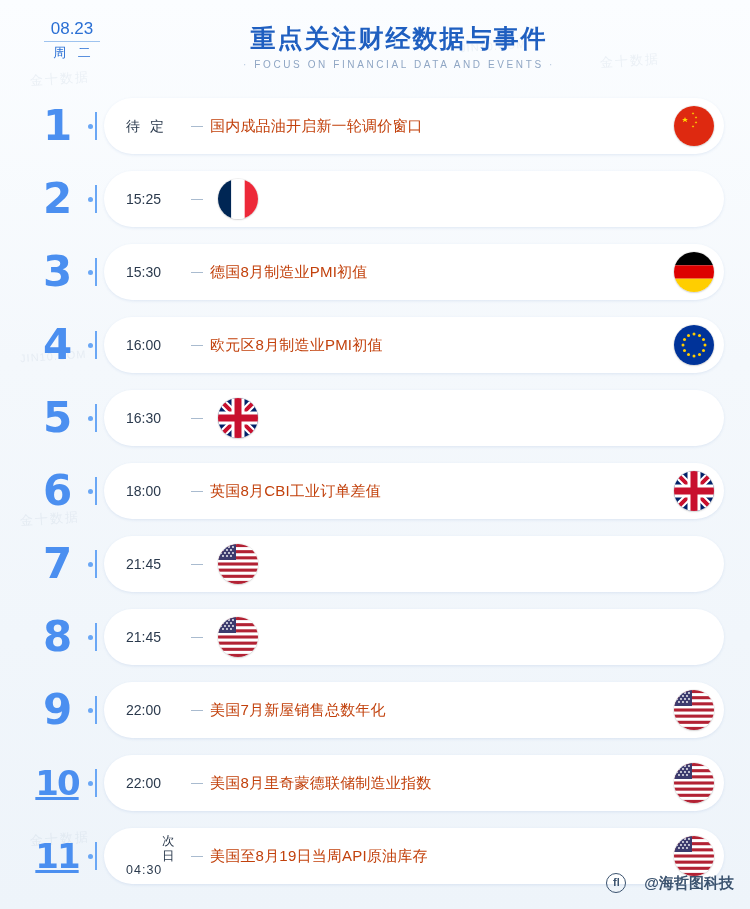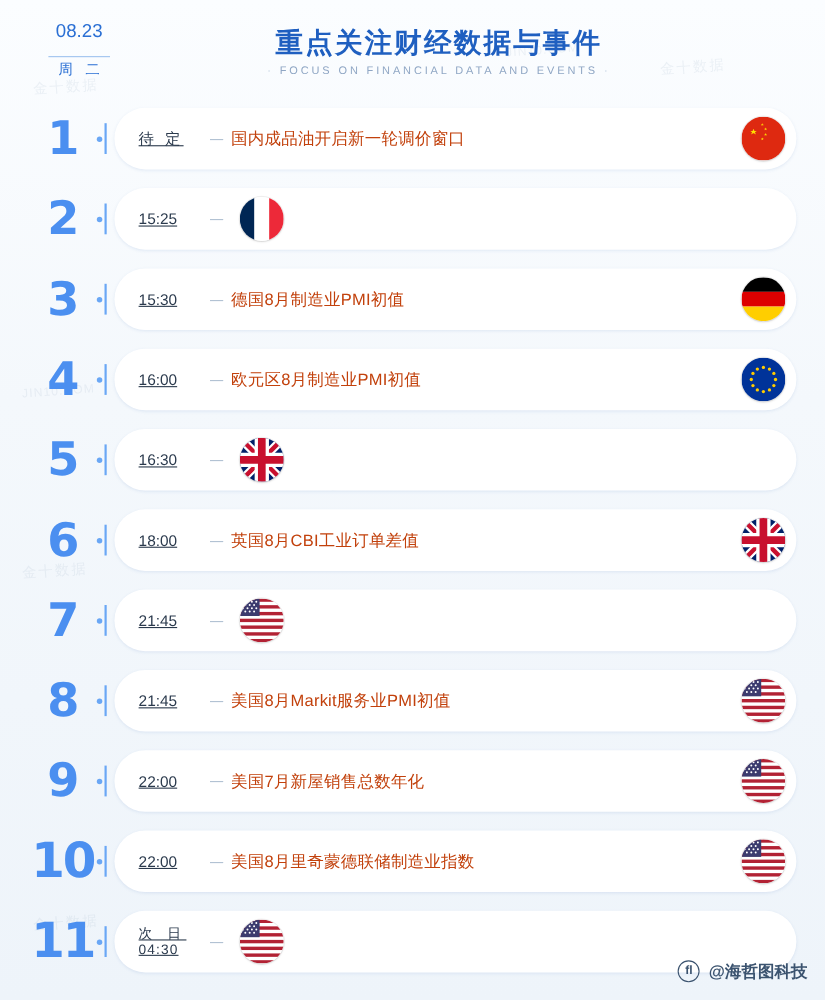--- a/index.html
+++ b/index.html
@@ -42,21 +42,21 @@
     left:44px; top:18px;
     width:56px;
     text-align:center;
     color:#2a6fd4;
     line-height:1.25;
   }
   .date-box .d-top {
     font-size:17px;
     letter-spacing:0px;
     border-bottom:1px solid #9ec3ef;
-    padding-bottom:12px;
+    padding-bottom:2px;
   }
   .date-box .d-bot {
     font-size:13px;
     letter-spacing:4px;
     padding-top:3px;
     padding-left:4px;
   }
   .title-wrap {
     text-align:center;
     padding-left:48px;
@@ -90,21 +90,21 @@
     width:62px;
     flex:0 0 62px;
     text-align:center;
     font-size:42px;
     font-weight:bold;
     color:#4b8ff0;
     font-family:"DejaVu Sans",sans-serif;
     line-height:1;
     letter-spacing:-1px;
   }
-  .num.wide { font-size:44px; letter-spacing:-2px; }
+  .num.wide { font-size:34px; letter-spacing:-2px;text-decoration:underline; }
 
   .connector {
     flex:0 0 16px;
     height:40px;
     position:relative;
   }
   .connector .dot {
     position:absolute;
     left:0; top:50%;
     width:5px; height:5px;
@@ -130,31 +130,30 @@
     padding:0 10px 0 22px;
     position:relative;
   }
   .time {
     font-size:14px;
     color:#2b3a4d;
     width:58px;
     flex:0 0 58px;
     text-align:left;
     line-height:1.15;
-    text-decoration:underline;
   }
   .time.pending {
     letter-spacing:3px;
     font-size:14px;
   }
   .time.two-line {
     font-size:12.5px;
     letter-spacing:1px;
   }
-  .time.two-line .l1 { letter-spacing:5px; }
+  .time.two-line .l1 { letter-spacing:5px;margin-left:36px; }
   .sep {
     flex:0 0 26px;
     text-align:center;
     color:#9fb3c9;
     font-size:12px;
   }
   .event {
     flex:1 1 auto;
     font-size:15px;
     color:#c2410c;
@@ -169,21 +168,21 @@
     box-shadow:0 0 0 1px rgba(0,0,0,0.06), 0 1px 2px rgba(0,0,0,0.12);
     position:relative;
   }
   .flag svg { display:block; width:40px; height:40px; }
 
   .footer-brand {
     position:absolute;
     right:16px; bottom:16px;
     display:flex;
     align-items:flex-end;
-    gap:8px;
+    gap:18px;
     color:#3b536f;
     font-size:15px;
     font-weight:bold;
   }
   .footer-brand .logo {
     width:20px; height:20px;
     border-radius:50%;
     border:1.6px solid #3b536f;
     font-size:11px;
     line-height:17px;
@@ -414,21 +413,20 @@
 
     <div class="row">
       <div class="num">8</div>
       <div class="connector">
         <div class="dot"></div>
         <div class="bar"></div>
       </div>
       <div class="card">
         <div class="time">21:45</div>
         <div class="sep">—</div>
-        <div class="event">美国8月Markit服务业PMI初值</div>
         <div class="flag">
           <svg viewBox="0 0 40 40">
               <rect width="40" height="40" fill="#ffffff"></rect>
             <g fill="#b22234">
               <rect y="0" width="40" height="3.08"></rect>
                 <rect y="6.15" width="40" height="3.08"></rect>
               <rect y="12.3" width="40" height="3.08"></rect>
                 <rect y="18.46" width="40" height="3.08"></rect>
               <rect y="24.6" width="40" height="3.08"></rect>
                 <rect y="30.77" width="40" height="3.08"></rect>
@@ -549,20 +547,21 @@
       <div class="connector">
         <div class="dot"></div>
         <div class="bar"></div>
       </div>
       <div class="card">
         <div class="time two-line">
           <div class="l1">次  日</div>
           <div class="l2">04:30</div>
         </div>
         <div class="sep">—</div>
+        <div class="event">美国至8月19日当周API原油库存</div>
         <div class="flag">
           <svg viewBox="0 0 40 40">
               <rect width="40" height="40" fill="#ffffff"></rect>
             <g fill="#b22234">
               <rect y="0" width="40" height="3.08"></rect>
                 <rect y="6.15" width="40" height="3.08"></rect>
               <rect y="12.3" width="40" height="3.08"></rect>
                 <rect y="18.46" width="40" height="3.08"></rect>
               <rect y="24.6" width="40" height="3.08"></rect>
                 <rect y="30.77" width="40" height="3.08"></rect>

